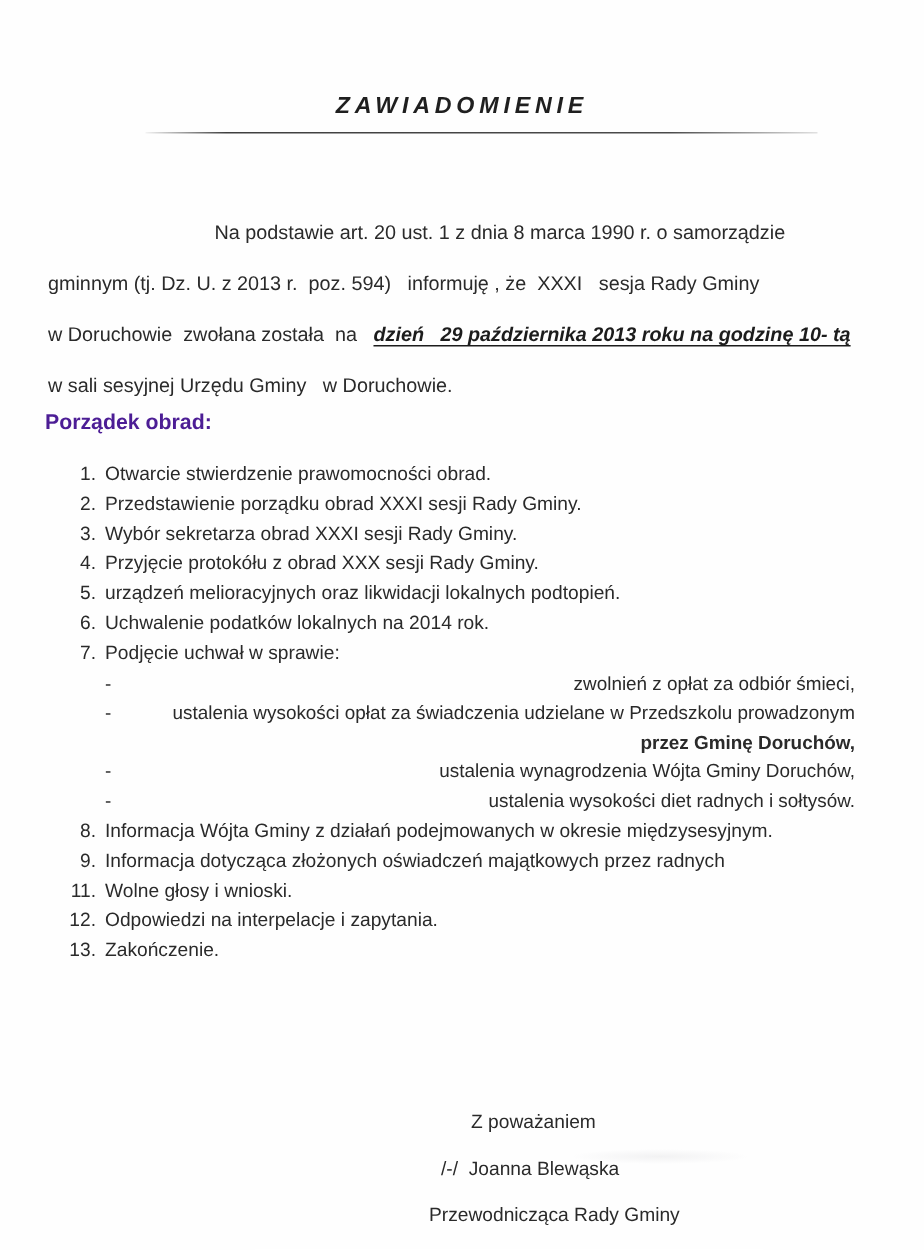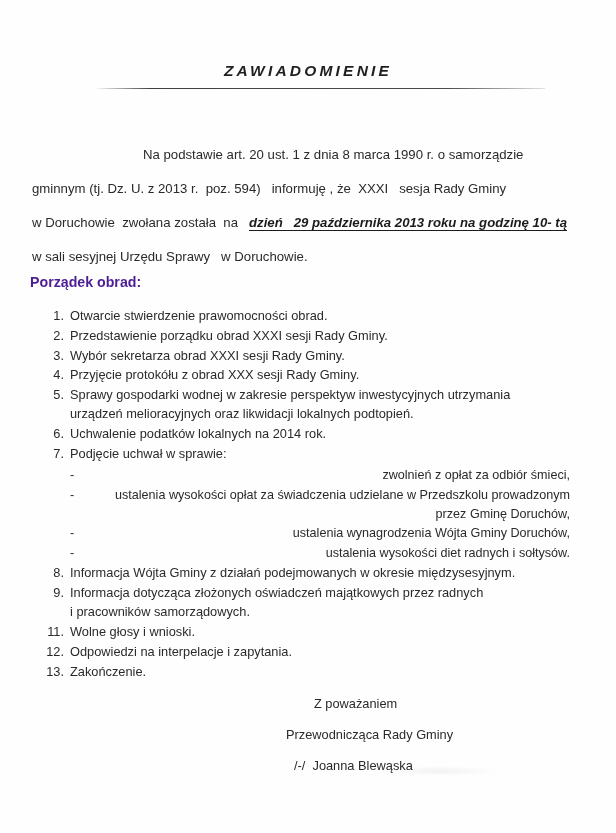--- a/index.html
+++ b/index.html
@@ -123,53 +123,54 @@
     width: 12px;
     flex: 0 0 12px;
   }
   .sub-text {
     flex: 1 1 auto;
     text-align: right;
   }
   .sub-cont {
     display: block;
     padding-left: 10px;
+    font-weight: bold;
   }
 
   .signature {
     position: absolute;
     left: 286px;
     top: 688px;
     width: 300px;
   }
   .sig-line {
     font-size: 12.8px;
     line-height: 31px;
     color: #2a2a2a;
     white-space: pre;
   }
-  .sig-line.indent-1 { padding-left: 28px; }
+  .sig-line.indent-1 { padding-left: 28px; margin-top: 44px; }
   .sig-line.indent-2 { padding-left: 0px; }
   .sig-line.indent-3 { padding-left: 8px; }
 </style>
 </head>
 <body>
 
 <div id="page">
 
   <div class="scan-line"></div>
   <div class="scan-smudge"></div>
 
   <div class="doc-title">ZAWIADOMIENIE</div>
 
   <div class="body-block">
     <div class="para first-line">Na podstawie art. 20 ust. 1 z dnia 8 marca 1990 r. o samorządzie</div>
     <div class="para">gminnym (tj. Dz. U. z 2013 r.  poz. 594)   informuję , że  XXXI   sesja Rady Gminy</div>
     <div class="para"><span>w Doruchowie  zwołana została  na   </span><span class="date-emph">dzień   29 października 2013 roku na godzinę 10- tą</span></div>
-    <div class="para">w sali sesyjnej Urzędu Sprawy   w Doruchowie.</div>
+    <div class="para">w sali sesyjnej Urzędu Gminy   w Doruchowie.</div>
   </div>
 
   <div class="agenda-heading">Porządek obrad:</div>
 
   <div class="agenda-list">
       <div class="agenda-item">
         <span class="agenda-num">1.</span>
         <span class="agenda-text"><span>Otwarcie stwierdzenie prawomocności obrad.</span></span>
       </div>
       <div class="agenda-item">
@@ -179,21 +180,21 @@
       <div class="agenda-item">
         <span class="agenda-num">3.</span>
         <span class="agenda-text"><span>Wybór sekretarza obrad XXXI sesji Rady Gminy.</span></span>
       </div>
       <div class="agenda-item">
         <span class="agenda-num">4.</span>
         <span class="agenda-text"><span>Przyjęcie protokółu z obrad XXX sesji Rady Gminy.</span></span>
       </div>
       <div class="agenda-item">
         <span class="agenda-num">5.</span>
-        <span class="agenda-text"><span>Sprawy  gospodarki wodnej w zakresie perspektyw inwestycyjnych utrzymania</span><span class="cont-line">urządzeń melioracyjnych oraz likwidacji lokalnych podtopień.</span></span>
+        <span class="agenda-text"><span class="cont-line">urządzeń melioracyjnych oraz likwidacji lokalnych podtopień.</span></span>
       </div>
       <div class="agenda-item">
         <span class="agenda-num">6.</span>
         <span class="agenda-text"><span>Uchwalenie podatków lokalnych na 2014 rok.</span></span>
       </div>
       <div class="agenda-item">
         <span class="agenda-num">7.</span>
         <span class="agenda-text"><span>Podjęcie uchwał  w sprawie:</span></span>
       </div>
       <div class="subitems">
@@ -213,35 +214,35 @@
           <span class="sub-dash">-</span>
           <span class="sub-text"><span>ustalenia wysokości diet radnych i sołtysów.</span></span>
         </div>
       </div>
       <div class="agenda-item">
         <span class="agenda-num">8.</span>
         <span class="agenda-text"><span>Informacja Wójta Gminy z działań podejmowanych w okresie międzysesyjnym.</span></span>
       </div>
       <div class="agenda-item">
         <span class="agenda-num">9.</span>
-        <span class="agenda-text"><span>Informacja dotycząca złożonych oświadczeń majątkowych przez radnych</span><span class="cont-line">i pracowników  samorządowych.</span></span>
+        <span class="agenda-text"><span>Informacja dotycząca złożonych oświadczeń majątkowych przez radnych</span></span>
       </div>
       <div class="agenda-item">
         <span class="agenda-num">11.</span>
         <span class="agenda-text"><span>Wolne głosy i wnioski.</span></span>
       </div>
       <div class="agenda-item">
         <span class="agenda-num">12.</span>
         <span class="agenda-text"><span>Odpowiedzi na interpelacje i zapytania.</span></span>
       </div>
       <div class="agenda-item">
         <span class="agenda-num">13.</span>
         <span class="agenda-text"><span>Zakończenie.</span></span>
       </div>
     </div>
 
   <div class="signature">
     <div class="sig-line indent-1">Z poważaniem</div>
+    <div class="sig-line indent-3">/-/  Joanna Blewąska</div>
     <div class="sig-line indent-2">Przewodnicząca Rady Gminy</div>
-    <div class="sig-line indent-3">/-/  Joanna Blewąska</div>
   </div>
 
 </div>
 
 </body></html>

